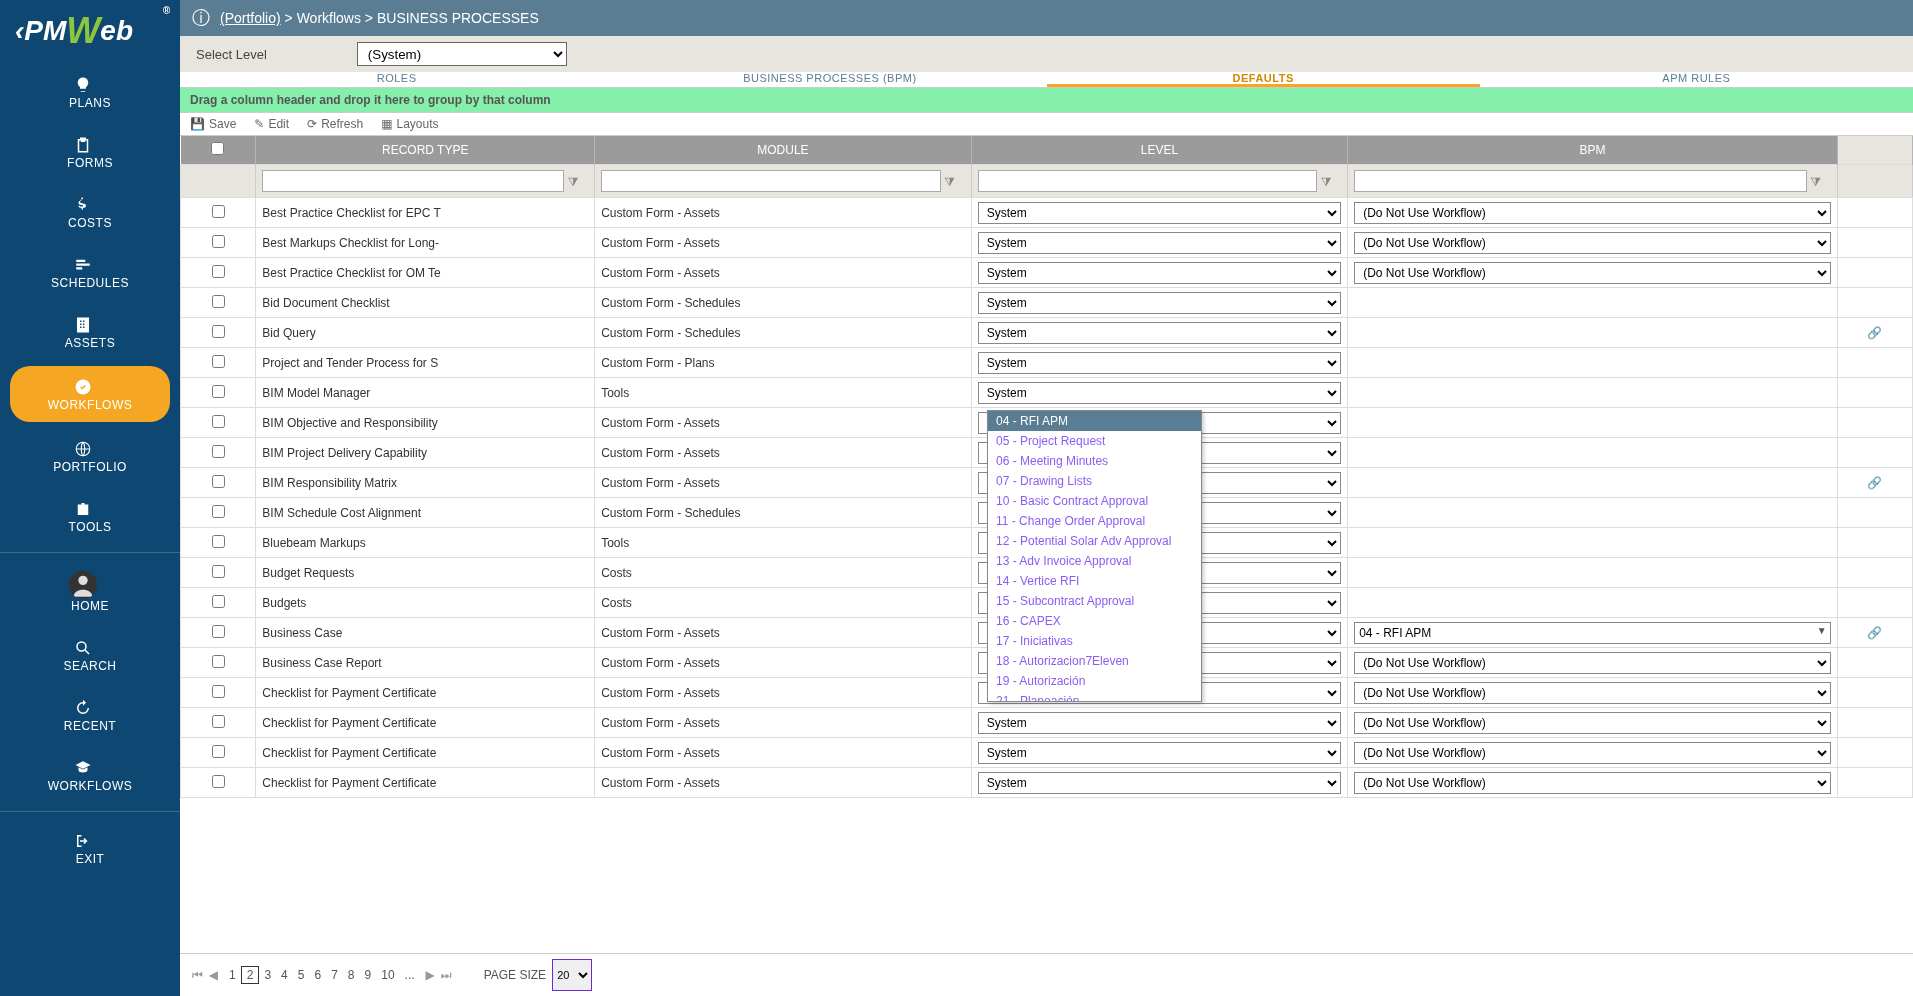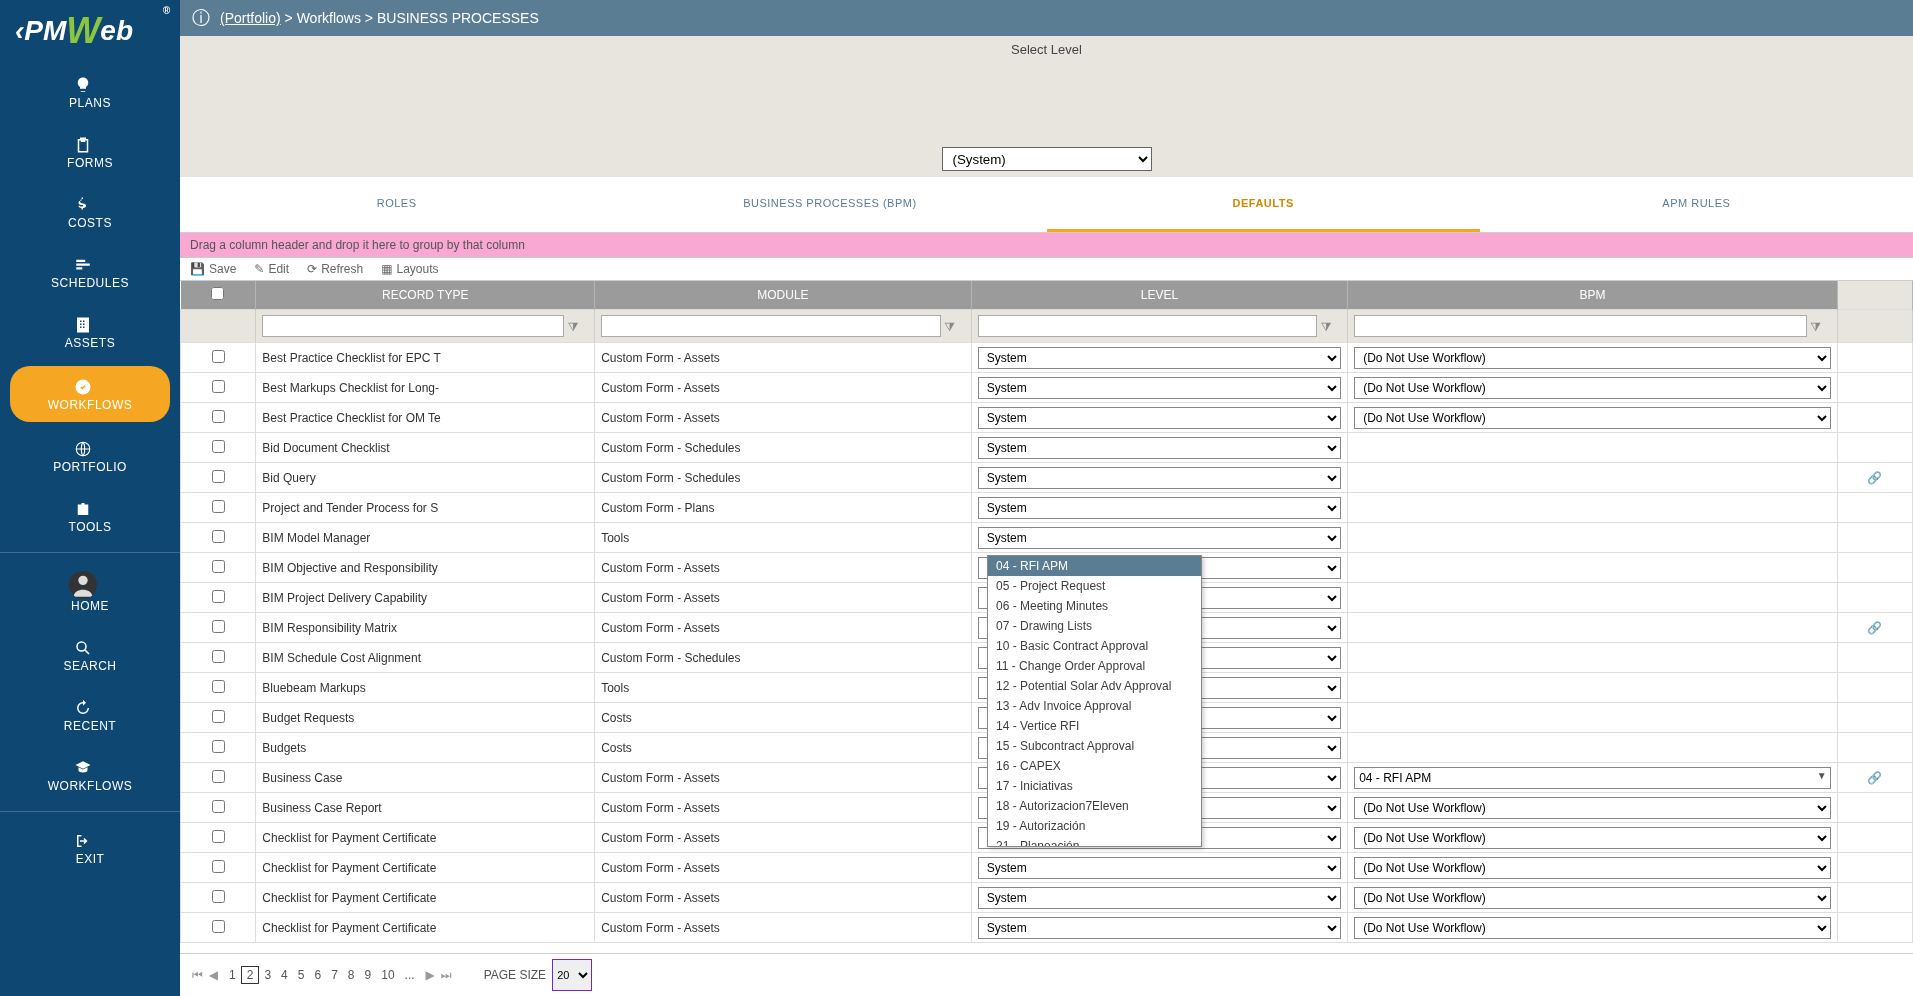--- a/index.html
+++ b/index.html
@@ -20,30 +20,30 @@
 
 
 .main { flex: 1; display: flex; flex-direction: column; overflow: hidden; }
 
 
 .topbar { background: #5a7d93; color: #fff; padding: 6px 12px; display: flex; align-items: center; gap: 10px; font-size: 14px; }
 .topbar .info-icon { font-size: 18px; }
 .topbar .crumb-link { text-decoration: underline; cursor: pointer; }
 
 
-.level-row { background: #e8e5de; padding: 6px 16px; display: flex; align-items: center; gap: 90px; font-size: 13px; color: #444; flex-direction: column; }
+.level-row { background: #e8e5de; padding: 6px 16px; display: flex; align-items: center; gap: 90px; font-size: 13px; color: #444; }
 .level-select { width: 210px; height: 24px; border: 1px solid #666; padding: 2px 6px; background: #fff; }
 
 
 .tabs { display: flex; background: #fff; border-bottom: 1px solid #ccc; }
-.tab { flex: 1; text-align: center; padding: 20px 0; font-size: 11px; color: #5a7d93; cursor: pointer; letter-spacing: 0.5px; }
+.tab { flex: 1; text-align: center; padding: 0 0; font-size: 11px; color: #5a7d93; cursor: pointer; letter-spacing: 0.5px; }
 .tab.active { color: #d08a00; border-bottom: 3px solid #f5a623; font-weight: bold; }
 
 
-.group-row { background: #f9a8d4; border-bottom: 1px solid #ccc; padding: 5px 10px; font-size: 12px; color: #555; }
+.group-row { background: #86efac; border-bottom: 1px solid #ccc; padding: 5px 10px; font-size: 12px; color: #555; font-weight: bold; }
 
 
 .toolbar { display: flex; gap: 18px; padding: 4px 10px; font-size: 12px; color: #666; border-bottom: 1px solid #ccc; align-items: center; }
 .toolbar .tbtn { display: flex; align-items: center; gap: 4px; cursor: pointer; }
 
 
 .grid { flex: 1; overflow: auto; position: relative; }
 table { border-collapse: collapse; width: 100%; }
 th { background: #9b9b9b; color: #fff; font-weight: normal; font-size: 12px; padding: 6px 8px; border-right: 1px solid #b5b5b5; text-align: center; }
 th.chk { width: 40px; }
@@ -54,21 +54,21 @@
 td { border: 1px solid #ddd; padding: 3px 6px; font-size: 12px; color: #333; vertical-align: middle; height: 30px; }
 td.chk { text-align: center; width: 40px; }
 td.link { text-align: center; width: 40px; }
 .dd { width: 100%; height: 22px; border: 1px solid #888; padding: 1px 4px; font-size: 12px; background: #fff; }
 .dd-input { width:100%; height:22px; border:1px solid #888; padding:1px 18px 1px 4px; font-size:12px; position:relative; }
 .bpm-cell { position: relative; }
 
 
 .dropdown { position: absolute; top: 274px; left: 807px; width: 215px; background: #fff; border: 1px solid #888; z-index: 100; box-shadow: 2px 2px 4px rgba(0,0,0,0.2); }
 .dropdown-list { max-height: 290px; overflow-y: scroll; position:relative; }
-.dropdown-item { padding: 2px 8px; font-size: 12px; color: #404040; cursor: pointer; line-height:16px; }
+.dropdown-item { padding: 2px 8px; font-size: 12px; color: #8b5cf6; cursor: pointer; line-height:16px; }
 .dropdown-item.sel { background: #5a7d93; color: #fff; }
 
 
 .pager { border-top: 1px solid #ccc; padding: 5px 12px; display: flex; align-items: center; gap: 6px; font-size: 12px; color: #555; background:#fff; }
 .pager .pg { padding: 1px 5px; cursor: pointer; }
 .pager .pg.cur { border: 1px solid #333; }
 .pager .nav-btn { color:#999; cursor:pointer; }
 .page-size { width:40px; height:32px; border:1px solid #6d28d9; font-size:11px; }
 
 

